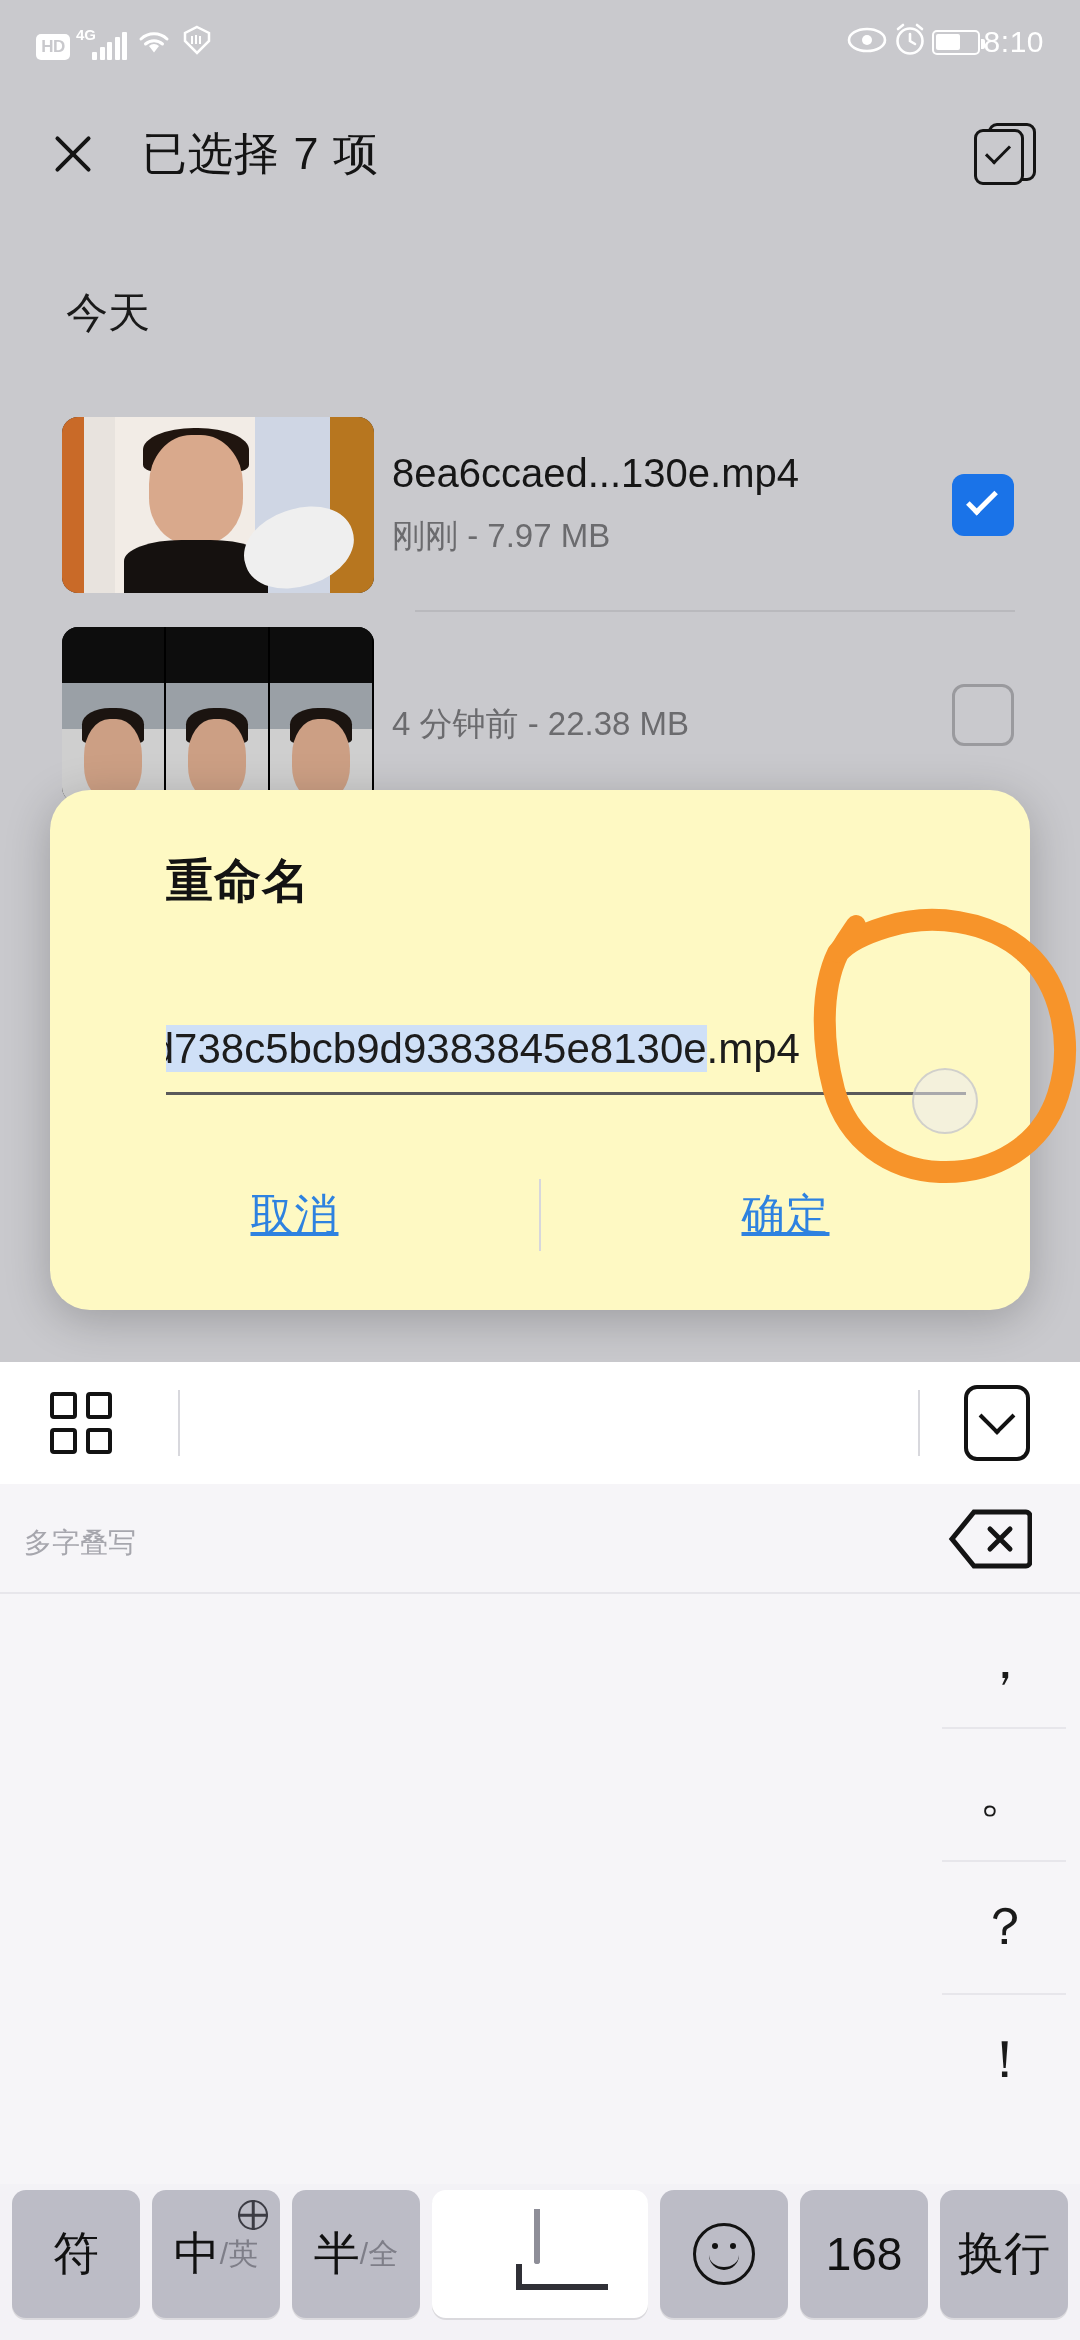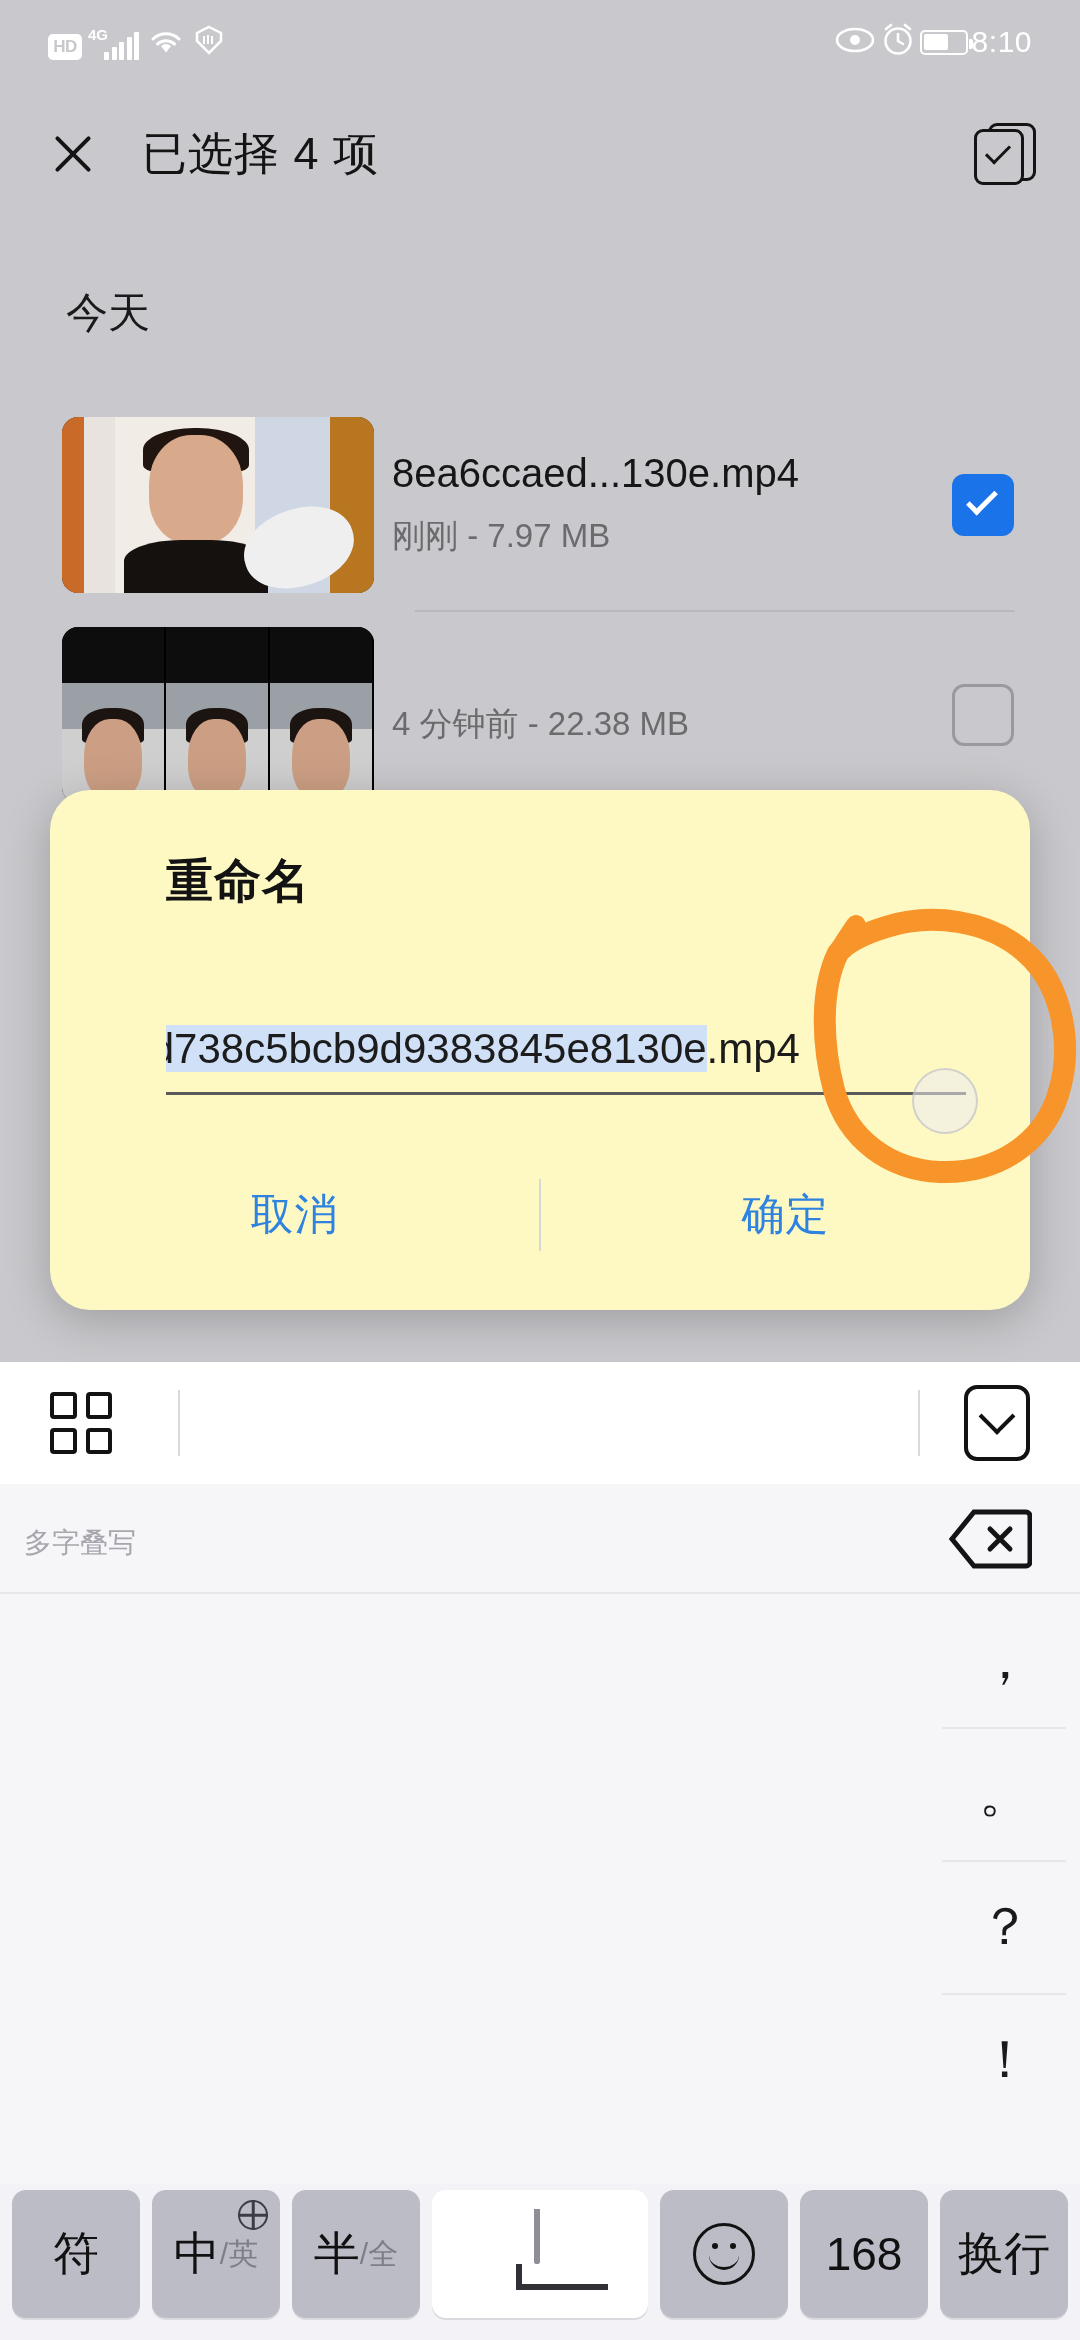--- a/index.html
+++ b/index.html
@@ -12,21 +12,21 @@
   #screen {
     position: relative;
     width: 1080px; height: 2340px;
     background: #c9c9cd;
   }
 
   
   .statusbar {
     position: absolute; top: 0; left: 0; width: 1080px; height: 84px;
     display: flex; align-items: center;
-    padding: 0 48px;
+    padding: 0 36px;
   }
   .sb-left { display: flex; align-items: flex-end; gap: 9px; }
   .sb-right { margin-left: auto; display: flex; align-items: center; gap: 4px; }
   .hd-badge {
     width: 34px; height: 26px; border-radius: 5px;
     background: #ffffff; color: #c9c9cd;
     font-size: 17px; font-weight: bold;
     display: flex; align-items: center; justify-content: center;
     letter-spacing: -0.5px;
   }
@@ -160,21 +160,21 @@
     position: absolute; left: 862px; top: 278px;
     width: 66px; height: 66px; border-radius: 50%;
     background: rgba(235,235,240,0.55); border: 2px solid rgba(180,180,190,0.55);
   }
   .dlg-btns {
     position: absolute; left: 0; right: 0; top: 370px; height: 110px;
     display: flex; align-items: center;
   }
   .dlg-btn {
     flex: 1 1 0; text-align: center;
-    font-size: 43px; color: #2e82e0; font-weight: 500; letter-spacing: 1px;
+    font-size: 43px; color: #2e82e0; font-weight: 500; letter-spacing: 1px; text-decoration: underline;
   }
   .dlg-vsep { width: 2px; height: 72px; background: #d7d7dc; }
 
   
   .annot { position: absolute; left: 790px; top: 895px; width: 300px; height: 300px; pointer-events: none; }
 
   
   .kb { position: absolute; left: 0; top: 1362px; width: 1080px; height: 978px; background: #f3f2f6; }
   .kb-toolbar {
     height: 122px; background: #ffffff; display: flex; align-items: center;
@@ -308,21 +308,21 @@
       </span>
       <span class="batt">
           <span class="batt-fill"></span>
         </span>
       <span class="sb-time">8:10</span>
     </div>
   </div>
 
   <div class="appbar">
     <div class="close-x"></div>
-    <div class="appbar-title">已选择 4 项</div>
+    <div class="appbar-title">已选择 7 项</div>
     <div class="selectall">
       <span class="back"></span>
         <span class="front"></span>
         <span class="tick"></span>
     </div>
   </div>
 
   <div class="section-title">今天</div>
 
   <div class="filelist">

